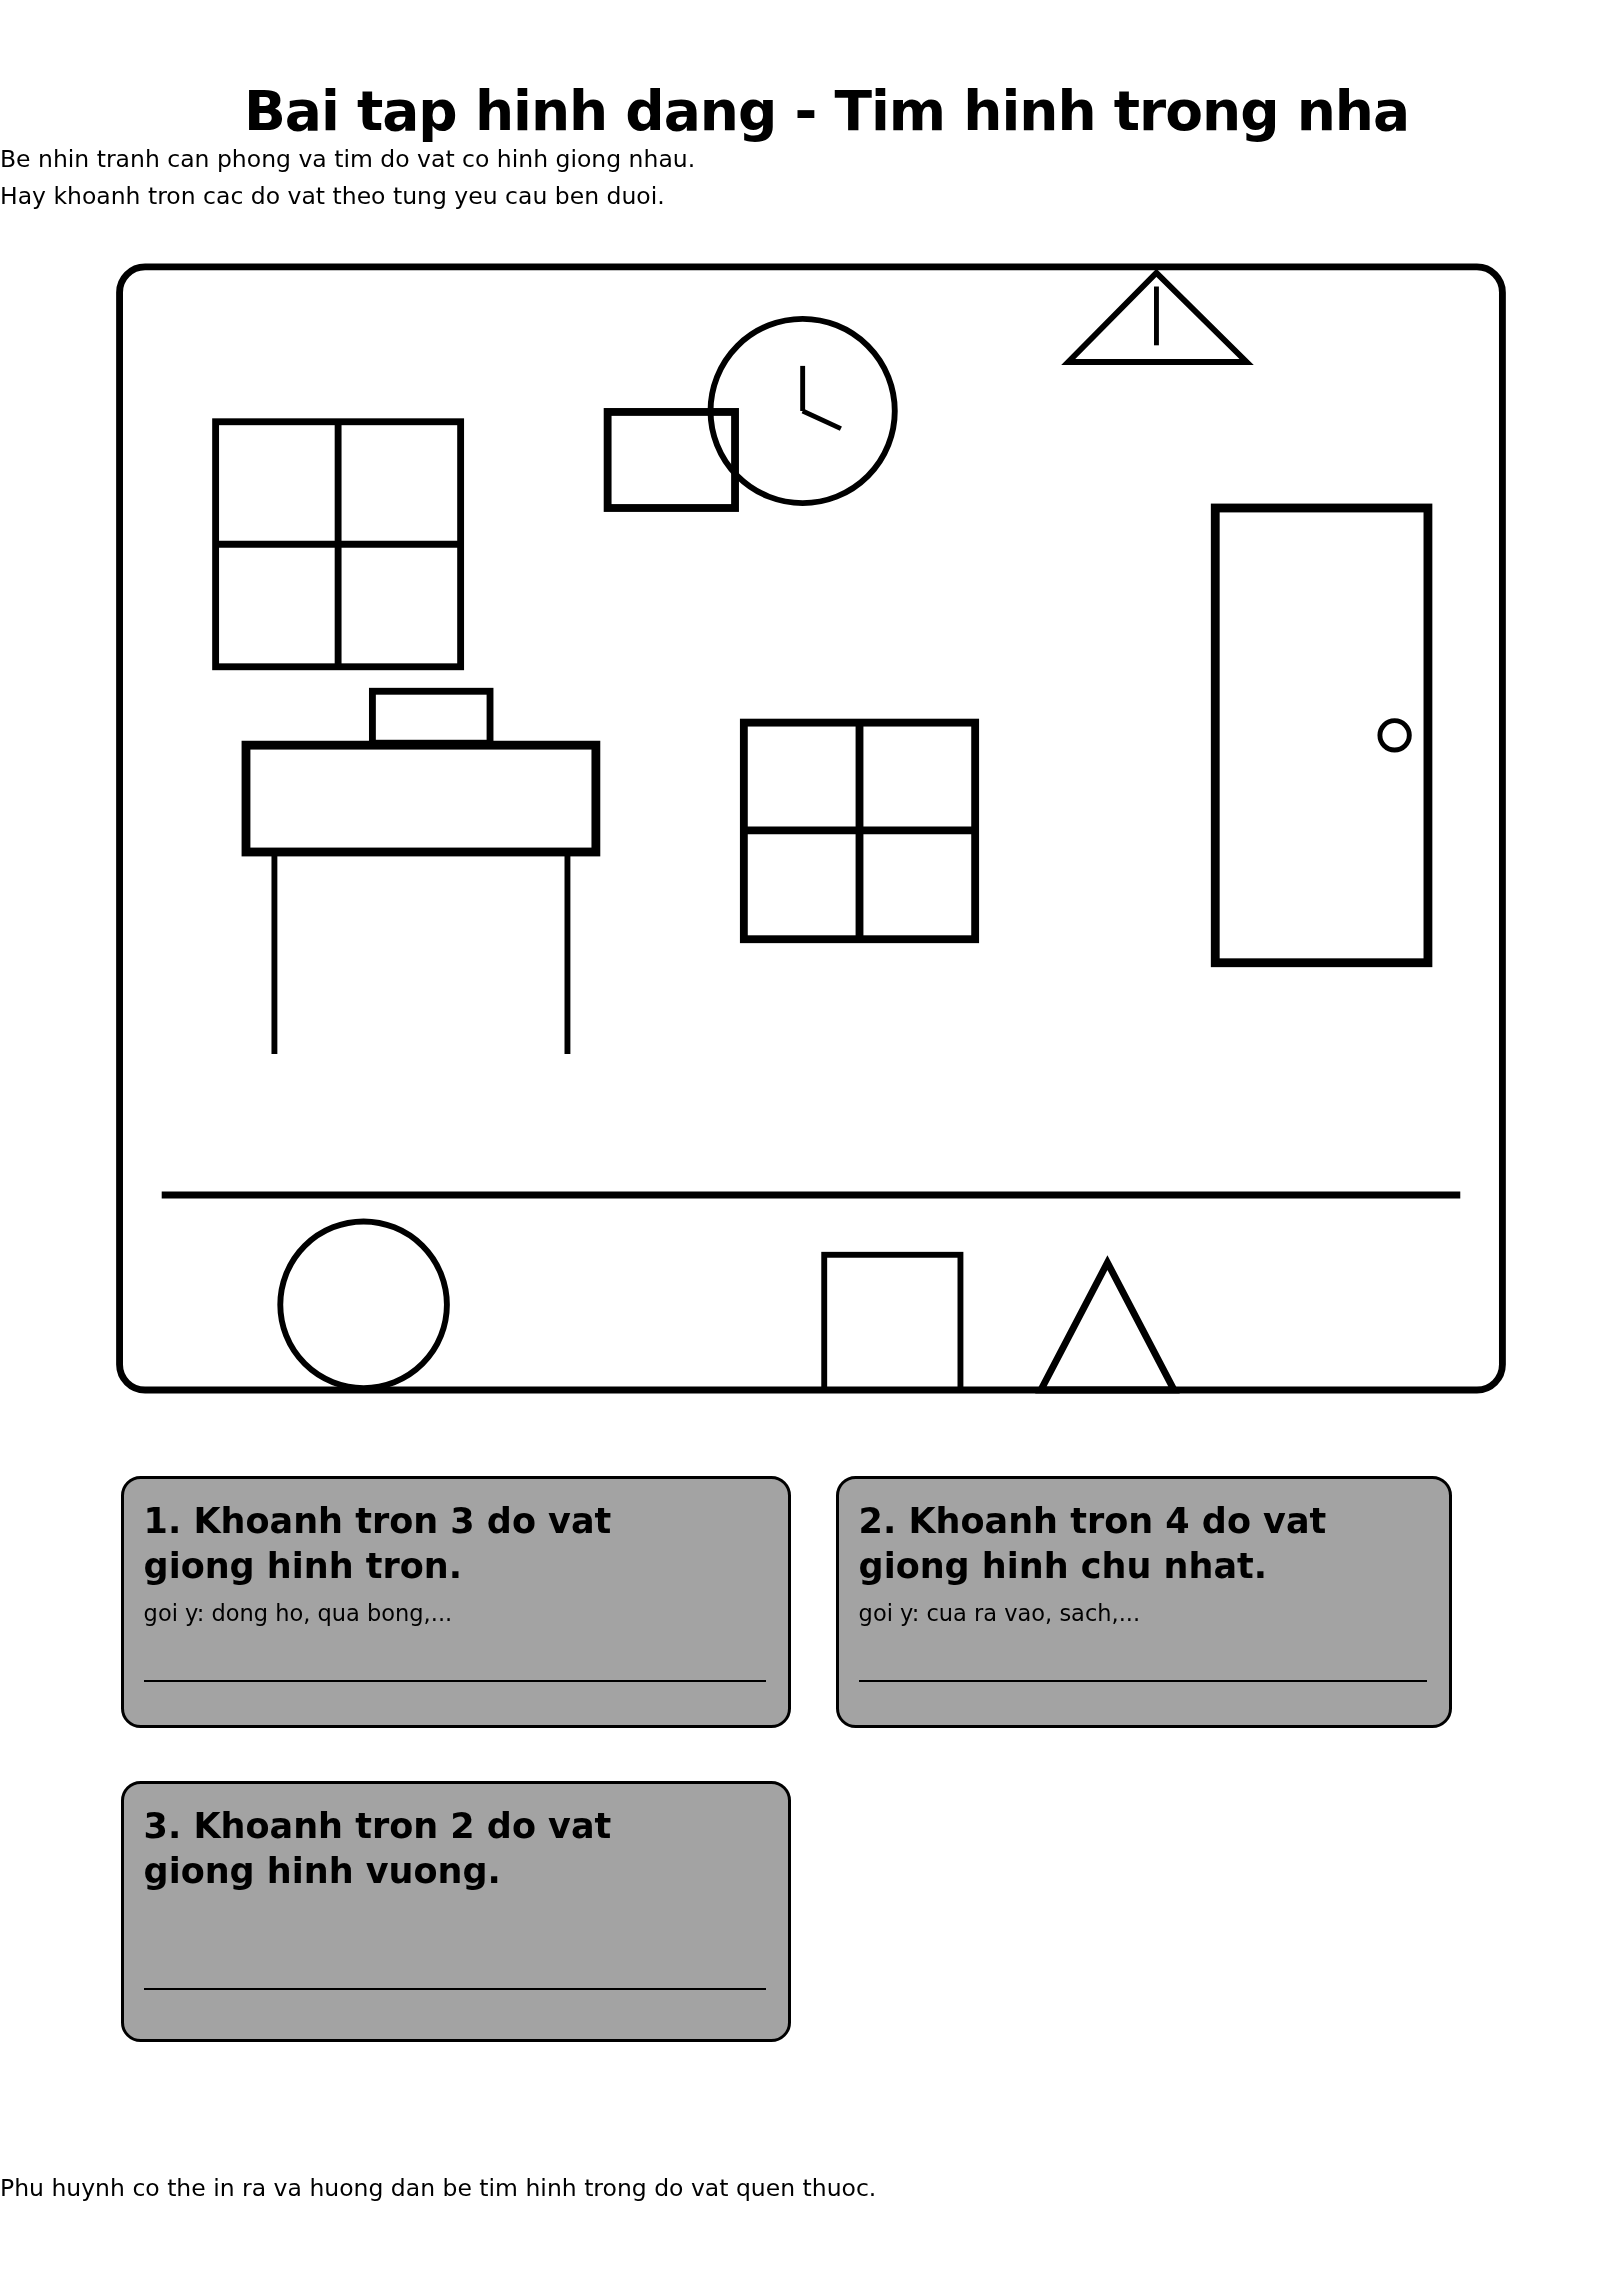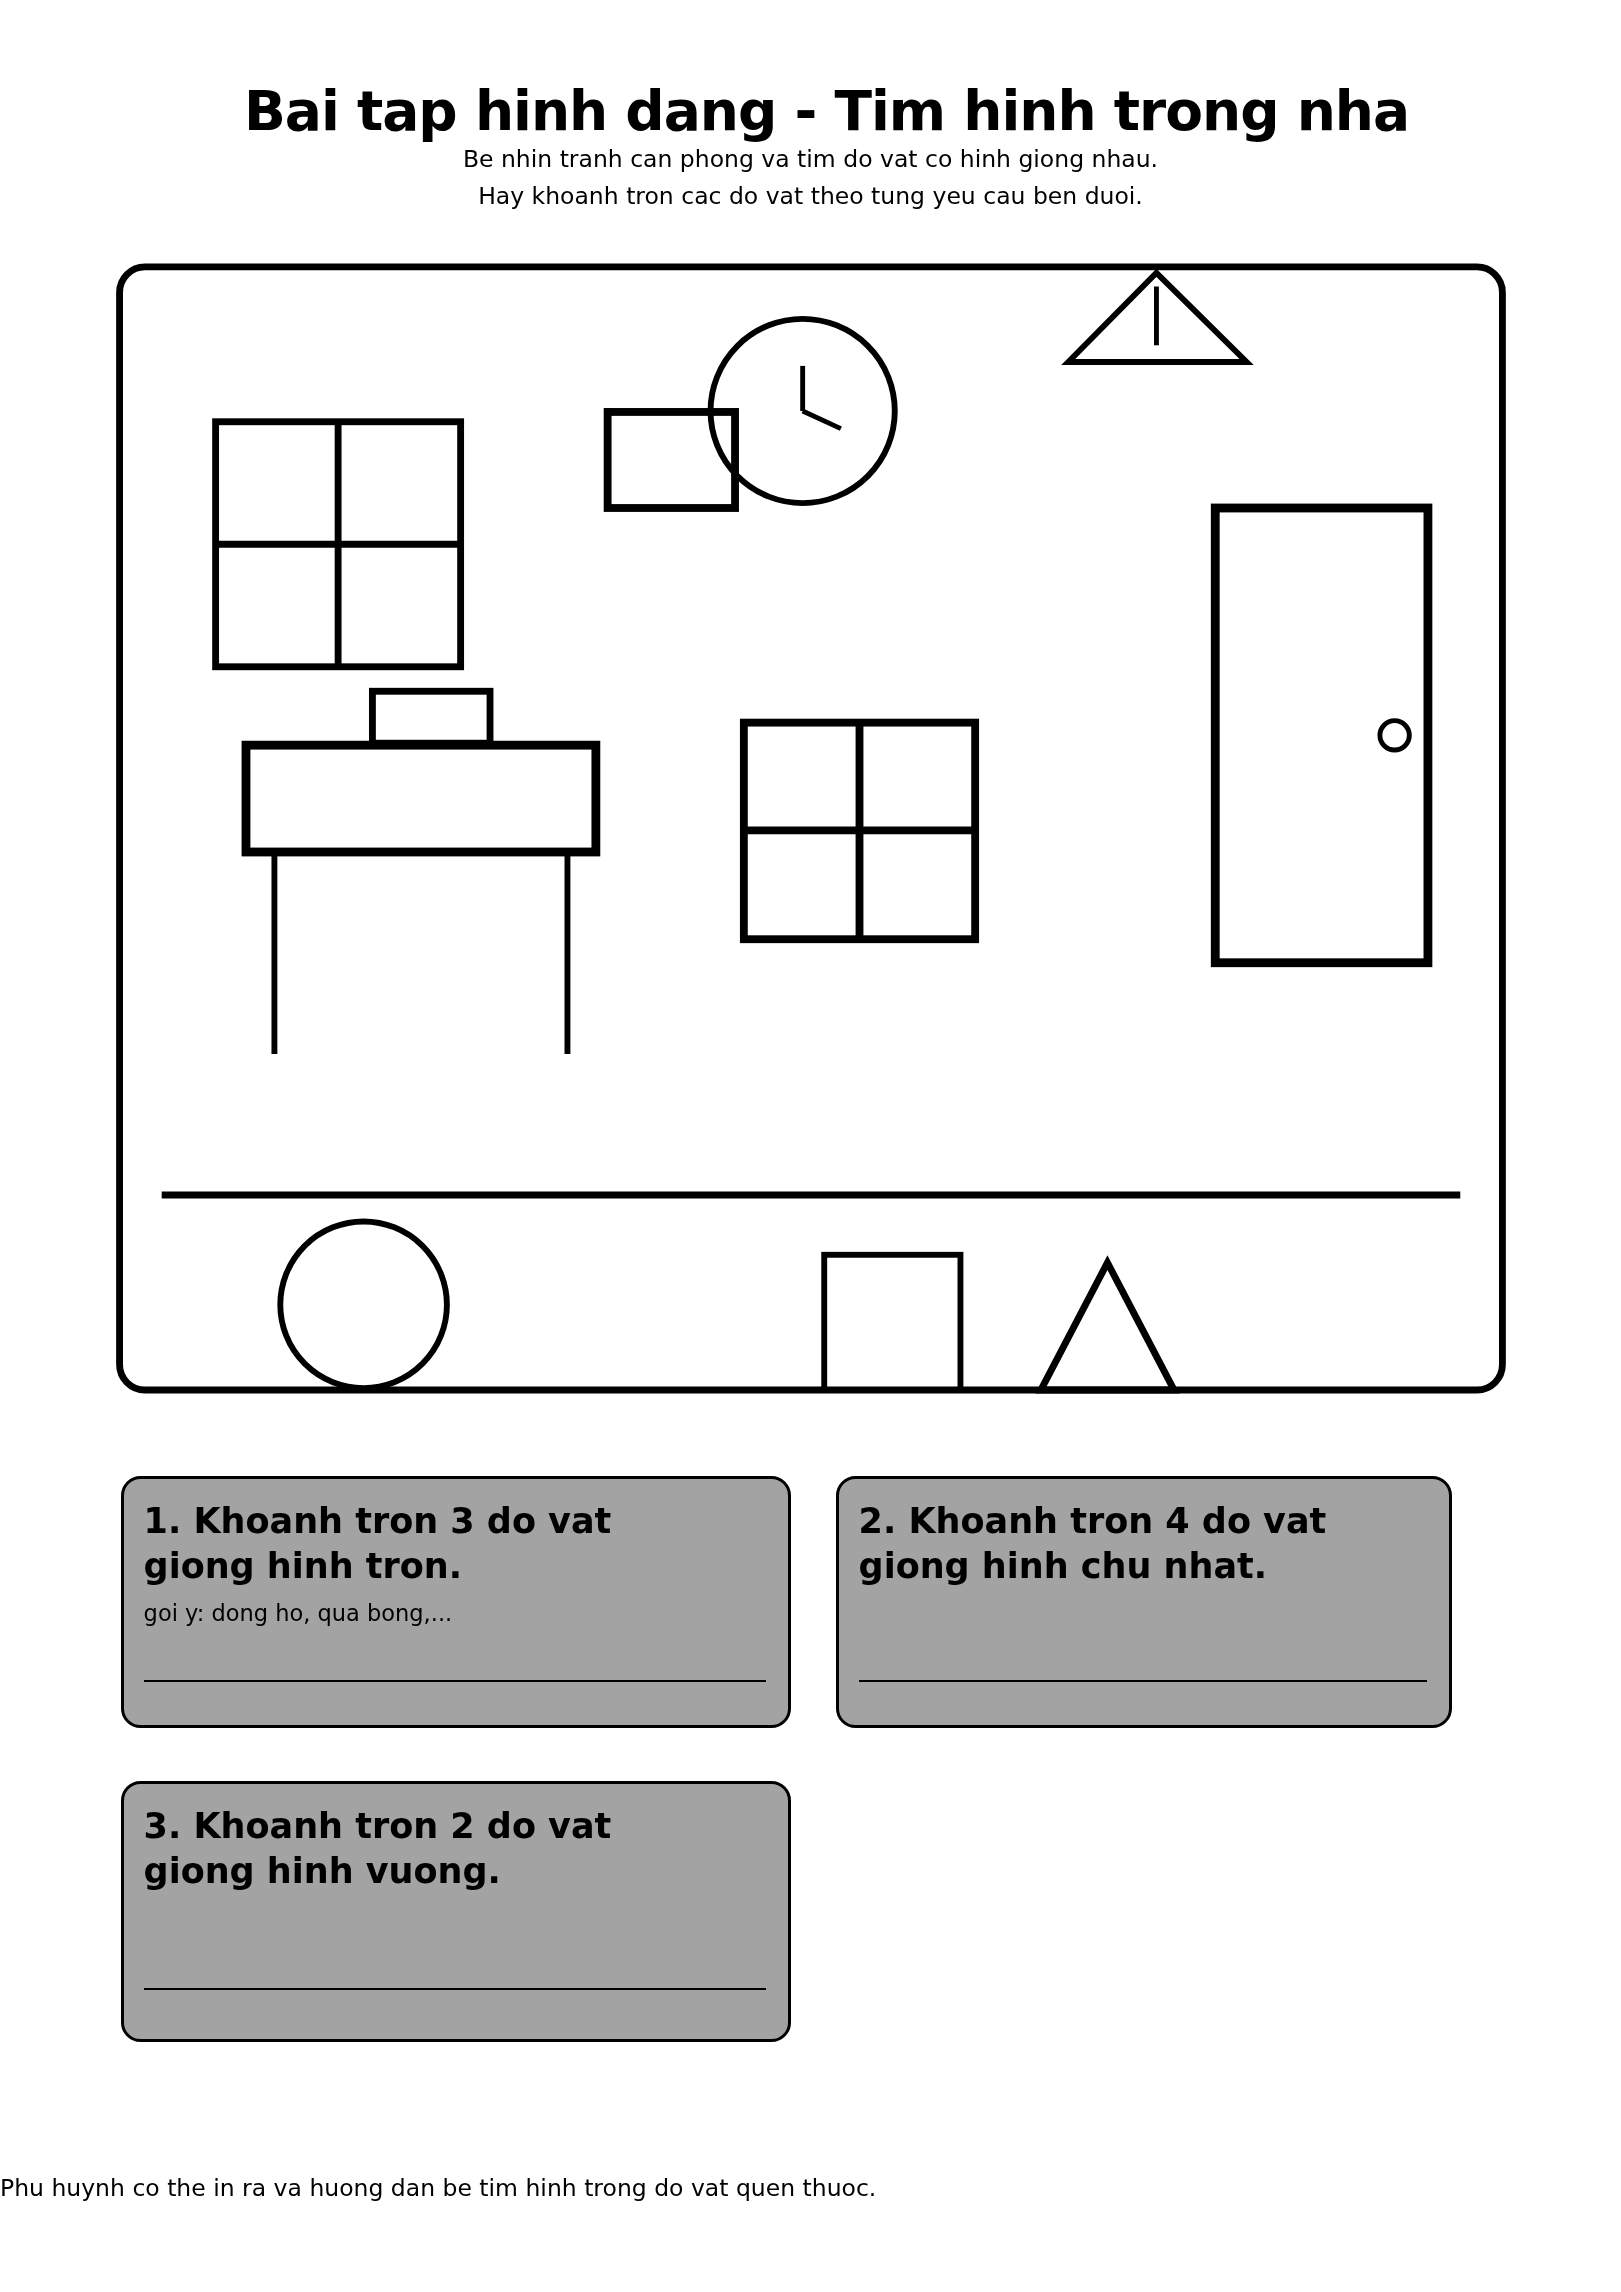--- a/index.html
+++ b/index.html
@@ -11,21 +11,21 @@
     color:#000;
     overflow:hidden;
   }
   .page-title{
     position:absolute;top:78px;left:16px;width:1621px;
     margin:0;text-align:center;
     font-size:55px;font-weight:bold;line-height:1.2;letter-spacing:-1px;
   }
   .subtitle{
     position:absolute;left:0;width:1621px;
-    text-align:center;font-size:23.5px;line-height:1.3;
+    text-align:left;font-size:23.5px;line-height:1.3;
   }
   .subtitle-1{top:144px;}
   .subtitle-2{top:181px;}
   .scene-svg{
     position:absolute;left:0;top:0;width:1621px;height:2293px;
     pointer-events:none;
   }
   .task{
     position:absolute;
     box-sizing:border-box;
@@ -92,20 +92,21 @@
     </svg>
 
   <section class="task t1">
     <h2 class="task-heading">1. Khoanh tron 3 do vat giong hinh tron.</h2>
     <p class="task-hint">goi y: dong ho, qua bong,...</p>
     <div class="answer-line"></div>
   </section>
 
   <section class="task t2">
     <h2 class="task-heading">2. Khoanh tron 4 do vat giong hinh chu nhat.</h2>
+    <p class="task-hint">goi y: cua ra vao, sach,...</p>
     <div class="answer-line"></div>
   </section>
 
   <section class="task t3">
     <h2 class="task-heading">3. Khoanh tron 2 do vat giong hinh vuong.</h2>
     <div class="answer-line"></div>
   </section>
 
 
   <div class="footer-note">Phu huynh co the in ra va huong dan be tim hinh trong do vat quen thuoc.</div>

